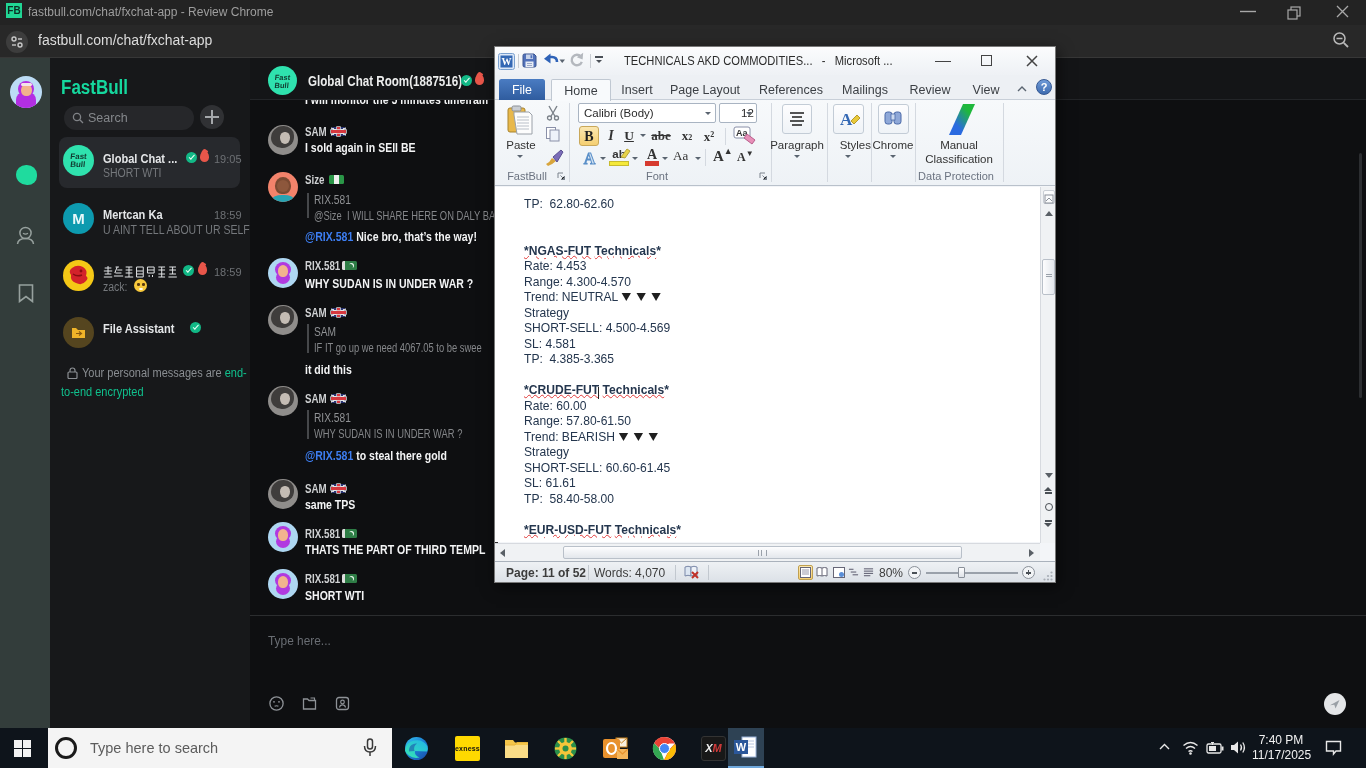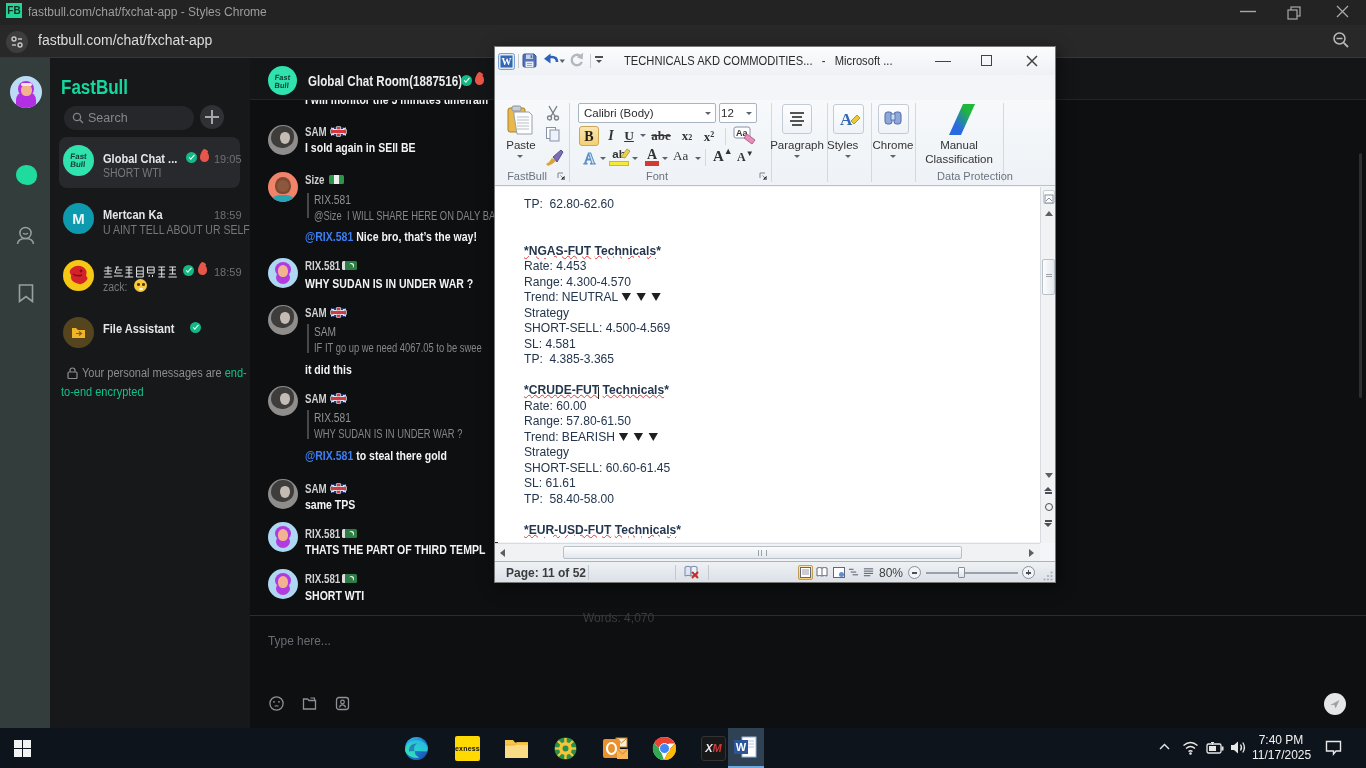--- a/index.html
+++ b/index.html
@@ -77,21 +77,21 @@
 .stsep { position:absolute; top:3px; width:1px; height:15px; background:#c2c8cf; }
 
 
 #taskbar { left:0; top:728px; width:1366px; height:40px; background:#0e141b; z-index:50; }
 </style>
 </head>
 <body>
 <div id="stage">
   <div class="abs" id="titlebar"></div>
   <div class="abs" id="fbicon">FB</div>
-  <div class="abs" id="wintitle">fastbull.com/chat/fxchat-app - Styles Chrome</div>
+  <div class="abs" id="wintitle">fastbull.com/chat/fxchat-app - Review Chrome</div>
   <svg class="abs" style="left:1240px;top:4px" width="112" height="16" viewBox="0 0 112 16">
     <line x1="0" y1="7.5" x2="16" y2="7.5" stroke="#a8a8a8" stroke-width="1.4"></line>
     <rect x="51" y="3" width="9" height="9" fill="none" stroke="#a8a8a8" stroke-width="1.2"></rect>
     <rect x="48" y="6" width="9" height="9" fill="#232323" stroke="#a8a8a8" stroke-width="1.2"></rect>
     <path d="M 97 2 L 108 13 M 108 2 L 97 13" stroke="#a8a8a8" stroke-width="1.3"></path>
   </svg>
   <div class="abs" id="urlrow"></div>
   <div class="abs" id="urlbtn">
     <svg width="22" height="22" viewBox="0 0 22 22">
       <circle cx="8" cy="8" r="2" fill="none" stroke="#c8c8c8" stroke-width="1.4"></circle>
@@ -320,20 +320,34 @@
       <div class="abs" style="left:100px;top:9px;width:8px;height:1.6px;background:#4a4f56;"></div>
       <div class="wdd" style="left:101px;top:13px;border-top-color:#4a4f56;"></div>
       <div class="abs" style="left:129px;top:7px;white-space:nowrap;transform:scaleX(0.93);transform-origin:0 0;">TECHNICALS AKD COMMODITIES...&nbsp;&nbsp; -&nbsp;&nbsp; Microsoft ...</div>
       <div class="abs" style="left:440px;top:14px;width:16px;height:1.4px;background:#444;"></div>
       <div class="abs" style="left:486px;top:8px;width:11px;height:11px;border:1.4px solid #444;"></div>
       <svg class="abs" style="left:531px;top:8px" width="12" height="12" viewBox="0 0 12 12">
           <path d="M 1 1 L 11 11 M 11 1 L 1 11" stroke="#444" stroke-width="1.5"></path>
         </svg>
     </div>
 
+    <div class="abs" id="wtabs">
+      <div class="wtab" id="tabfile" style="left:4px;width:46px;line-height:22px;">File</div>
+      <div class="wtab" id="tabhome" style="left:56px;width:60px;line-height:22px;">Home</div>
+      <div class="wtab" style="left:122px;width:40px;line-height:20px;">Insert</div>
+      <div class="wtab" style="left:168px;width:84px;line-height:20px;">Page Layout</div>
+      <div class="wtab" style="left:258px;width:76px;line-height:20px;">References</div>
+      <div class="wtab" style="left:340px;width:60px;line-height:20px;">Mailings</div>
+      <div class="wtab" style="left:406px;width:58px;line-height:20px;">Review</div>
+      <div class="wtab" style="left:470px;width:42px;line-height:20px;">View</div>
+      <svg class="abs" style="left:521px;top:9px" width="12" height="9" viewBox="0 0 12 9">
+          <path d="M 2 7 L 6 3 L 10 7" fill="none" stroke="#5a6470" stroke-width="1.4"></path>
+        </svg>
+      <div class="abs" style="left:541px;top:4px;width:16px;height:16px;border-radius:50%;background:linear-gradient(#6f9bd8,#3f6cb0);border:1px solid #355892;color:#fff;font-size:11px;font-weight:bold;text-align:center;line-height:15px;">?</div>
+    </div>
 
     <div class="abs" id="wribbon">
       <div class="wsep" style="left:74px;"></div>
         <div class="wsep" style="left:276px;"></div>
       <div class="wsep" style="left:332px;"></div>
         <div class="wsep" style="left:376px;"></div>
       <div class="wsep" style="left:420px;"></div>
         <div class="wsep" style="left:508px;"></div>
 
       <svg class="abs" style="left:12px;top:5px" width="28" height="31" viewBox="0 0 28 31">
@@ -366,21 +380,21 @@
       <div class="wgl" style="left:0px;top:70px;width:64px;">FastBull</div>
       <svg class="abs" style="left:62px;top:72px" width="9" height="9" viewBox="0 0 9 9">
           <path d="M 1 1 L 6 1 M 1 1 L 1 6 M 3.5 3.5 L 7.5 7.5 M 7.5 4 L 7.5 7.5 L 4 7.5" stroke="#7a828c" stroke-width="1"></path>
         </svg>
 
       <div class="abs" style="left:83px;top:3px;width:138px;height:20px;background:#fff;border:1px solid #a9b4c2;border-radius:2px;">
         <div class="abs" style="left:5px;top:3px;font-size:11.5px;color:#2b2b2b;">Calibri (Body)</div>
         <div class="wdd" style="left:126px;top:8px;"></div>
       </div>
       <div class="abs" style="left:224px;top:3px;width:38px;height:20px;background:#fff;border:1px solid #a9b4c2;border-radius:2px;">
-        <div class="abs" style="left:1px;top:3px;font-size:11.5px;color:#2b2b2b;">12</div>
+        <div class="abs" style="left:21px;top:3px;font-size:11.5px;color:#2b2b2b;">12</div>
         <div class="wdd" style="left:26px;top:8px;"></div>
       </div>
 
       <div class="abs" style="left:84px;top:26px;width:20px;height:20px;background:linear-gradient(#fbe7b0,#f5cf72);border:1px solid #c9a85a;border-radius:3px;text-align:center;font-family:'Liberation Serif';font-weight:bold;font-size:14px;color:#1f1f1f;line-height:19px;">B</div>
       <div class="abs" style="left:108px;top:26px;width:16px;height:20px;text-align:center;font-family:'Liberation Serif';font-style:italic;font-weight:bold;font-size:14px;color:#333;line-height:19px;">I</div>
       <div class="abs" style="left:126px;top:26px;width:16px;height:20px;text-align:center;font-family:'Liberation Serif';font-weight:bold;font-size:13.5px;color:#333;line-height:19px;text-decoration:underline;">U</div>
       <div class="wdd" style="left:145px;top:34px;"></div>
       <div class="abs" style="left:153px;top:26px;width:26px;height:20px;text-align:center;font-family:'Liberation Serif';font-size:13px;color:#333;line-height:19px;text-decoration:line-through;font-weight:bold;">abe</div>
       <div class="abs" style="left:182px;top:26px;width:20px;height:20px;text-align:center;font-family:'Liberation Serif';font-weight:bold;font-size:13px;color:#333;line-height:20px;">x<span style="font-size:8px;">2</span></div>
       <div class="abs" style="left:204px;top:26px;width:20px;height:20px;text-align:center;font-family:'Liberation Serif';font-weight:bold;font-size:13px;color:#333;line-height:18px;">x<span style="font-size:8px;vertical-align:4px;">2</span></div>
@@ -425,21 +439,21 @@
       </div>
       <div class="abs" style="left:272px;top:39px;width:60px;text-align:center;font-size:11.5px;color:#333;">Paragraph</div>
       <div class="wdd" style="left:299px;top:55px;"></div>
 
       <div class="rbtn" style="left:338px;top:4px;width:31px;height:30px;">
         <svg width="29" height="28" viewBox="0 0 29 28">
           <text x="6" y="20" font-size="17" font-weight="bold" font-family="Liberation Serif" fill="#3468b4">A</text>
           <path d="M 17 16 L 23 10 L 26 13 L 20 19 Z" fill="#e8c93a" stroke="#b89a2a"></path>
         </svg>
       </div>
-      <div class="abs" style="left:332px;top:39px;width:44px;text-align:left;font-size:11.5px;color:#333;">Styles</div>
+      <div class="abs" style="left:332px;top:39px;width:44px;text-align:right;font-size:11.5px;color:#333;">Styles</div>
       <div class="wdd" style="left:350px;top:55px;"></div>
 
       <div class="rbtn" style="left:383px;top:4px;width:31px;height:30px;">
         <svg width="29" height="28" viewBox="0 0 29 28">
           <rect x="6" y="7" width="7" height="12" rx="2.5" fill="#8fa8d8" stroke="#4a69a8"></rect>
           <rect x="15" y="7" width="7" height="12" rx="2.5" fill="#8fa8d8" stroke="#4a69a8"></rect>
           <rect x="12" y="9" width="4" height="6" fill="#cddaf0" stroke="#4a69a8" stroke-width="0.8"></rect>
         </svg>
       </div>
       <div class="abs" style="left:376px;top:39px;width:44px;text-align:center;font-size:11.5px;color:#333;">Chrome</div>
@@ -449,21 +463,21 @@
         <defs>
             <linearGradient id="mcg" x1="0" y1="1" x2="1" y2="0">
               <stop offset="0.3" stop-color="#2a6ae0"></stop>
               <stop offset="0.75" stop-color="#1fb83c"></stop>
             </linearGradient>
           </defs>
         <path d="M 8 31 L 22 0 L 34 0 L 20 31 Z" fill="url(#mcg)"></path>
       </svg>
       <div class="abs" style="left:424px;top:39px;width:80px;text-align:center;font-size:11.5px;color:#333;">Manual</div>
       <div class="abs" style="left:424px;top:53px;width:80px;text-align:center;font-size:11.5px;color:#333;">Classification</div>
-      <div class="wgl" style="left:436px;top:70px;width:88px;">Data Protection</div>
+      <div class="wgl" style="left:417px;top:70px;width:88px;">Data Protection</div>
     </div>
 
     <div class="abs" style="left:0;top:140px;width:3px;height:356px;background:#2c2c2c;"></div>
     <div class="abs" style="left:0;top:453px;width:3px;height:13px;background:#e8c93a;"></div>
     <div class="abs" id="wdoc">
       <div id="wdoctext">TP:  62.80-62.60
 
 <br><b><span class="sqr">*NGAS-FUT</span> <span class="sqr">Technicals</span>*</b>
 Rate: 4.453
 Range: 4.300-4.570
@@ -511,21 +525,21 @@
       <div class="sarr" style="left:5px;top:5px;border-top:4px solid transparent;border-bottom:4px solid transparent;border-right:5px solid #5a6066;"></div>
       <div class="abs" style="left:68px;top:2px;width:399px;height:13px;background:linear-gradient(#fdfdfe,#e3e7ec);border:1px solid #b9c0c9;border-radius:2px;">
         <div style="margin:2.5px auto 0;width:9px;height:6px;border-left:1px solid #9aa1aa;border-right:1px solid #9aa1aa;"></div>
         <div class="abs" style="left:197px;top:2.5px;width:1px;height:6px;background:#9aa1aa;"></div>
       </div>
       <div class="sarr" style="left:534px;top:5px;border-top:4px solid transparent;border-bottom:4px solid transparent;border-left:5px solid #5a6066;"></div>
     </div>
     <div class="abs" id="wstatus">
       <div class="abs" style="left:11px;top:4px;font-weight:bold;">Page: 11 of 52</div>
       <div class="stsep" style="left:93px;"></div>
-      <div class="abs" style="left:88px;top:4px;margin-top:45px;">Words: 4,070</div>
+      <div class="abs" style="left:99px;top:4px;">Words: 4,070</div>
       <div class="stsep" style="left:180px;"></div>
       <svg class="abs" style="left:189px;top:3px" width="17" height="15" viewBox="0 0 17 15">
         <path d="M 1 2 Q 4 0.5 7 2 L 7 11 Q 4 9.5 1 11 Z" fill="#dce6f2" stroke="#7a88a8"></path>
         <path d="M 13 2 Q 10 0.5 7 2 L 7 11 Q 10 9.5 13 11 Z" fill="#eef2f8" stroke="#7a88a8"></path>
         <path d="M 8 7 L 14 13 M 14 7 L 8 13" stroke="#c03028" stroke-width="2"></path>
       </svg>
       <div class="stsep" style="left:213px;"></div>
       <div class="abs" style="left:303px;top:3px;width:15px;height:15px;background:linear-gradient(#fce8b0,#f5cf72);border:1px solid #c0a050;border-radius:2px;"></div>
       <svg class="abs" style="left:305px;top:5px" width="11" height="11" viewBox="0 0 11 11">
           <rect x="0.5" y="0.5" width="10" height="10" fill="#fff" stroke="#667"></rect>
@@ -583,20 +597,29 @@
 
   <div class="abs" id="taskbar">
     <svg class="abs" style="left:14px;top:12px" width="17" height="17" viewBox="0 0 17 17">
       <g fill="#f2f2f2">
           <rect x="0" y="0" width="8" height="8"></rect>
           <rect x="9" y="0" width="8" height="8"></rect>
           <rect x="0" y="9" width="8" height="8"></rect>
           <rect x="9" y="9" width="8" height="8"></rect>
         </g>
     </svg>
+    <div class="abs" style="left:48px;top:0;width:344px;height:40px;background:#f4f4f4;">
+      <div class="abs" style="left:7px;top:9px;width:22px;height:22px;border-radius:50%;border:3px solid #1a1a1a;"></div>
+      <div class="abs" style="left:42px;top:12px;font-size:14.5px;color:#5c5c5c;">Type here to search</div>
+      <svg class="abs" style="left:315px;top:10px" width="14" height="20" viewBox="0 0 14 20">
+        <rect x="4.5" y="1" width="5" height="10" rx="2.5" fill="none" stroke="#3a3a3a" stroke-width="1.5"></rect>
+        <path d="M 1.5 8 Q 1.5 14 7 14 Q 12.5 14 12.5 8" fill="none" stroke="#3a3a3a" stroke-width="1.5"></path>
+        <line x1="7" y1="14" x2="7" y2="18" stroke="#3a3a3a" stroke-width="1.5"></line>
+      </svg>
+    </div>
 
     <svg class="abs" style="left:404px;top:8px" width="25" height="25" viewBox="0 0 25 25">
       <defs>
           <linearGradient id="edg1" x1="0" y1="0" x2="1" y2="1">
             <stop offset="0" stop-color="#35c5f2"></stop>
             <stop offset="0.5" stop-color="#1b7fd4"></stop>
             <stop offset="1" stop-color="#1a49a8"></stop>
           </linearGradient>
           <linearGradient id="edg2" x1="0" y1="1" x2="1" y2="0">
             <stop offset="0" stop-color="#37e6b0"></stop>

